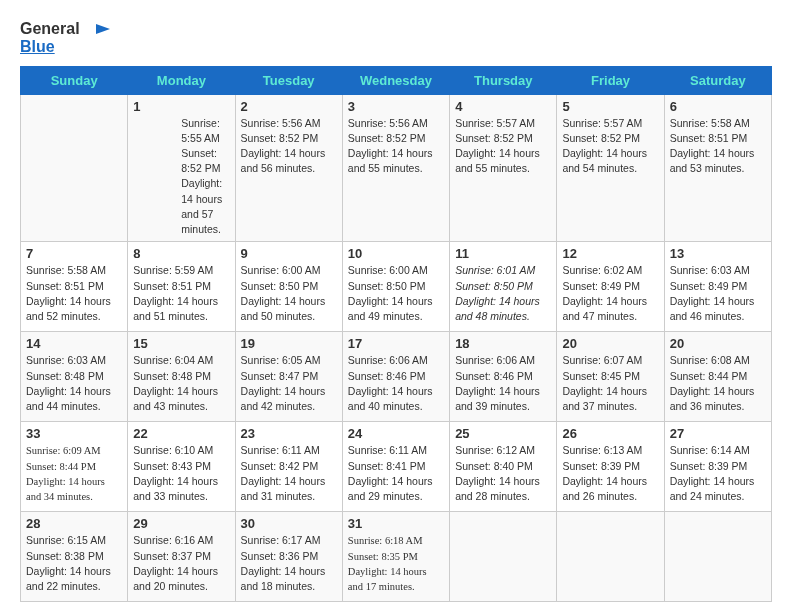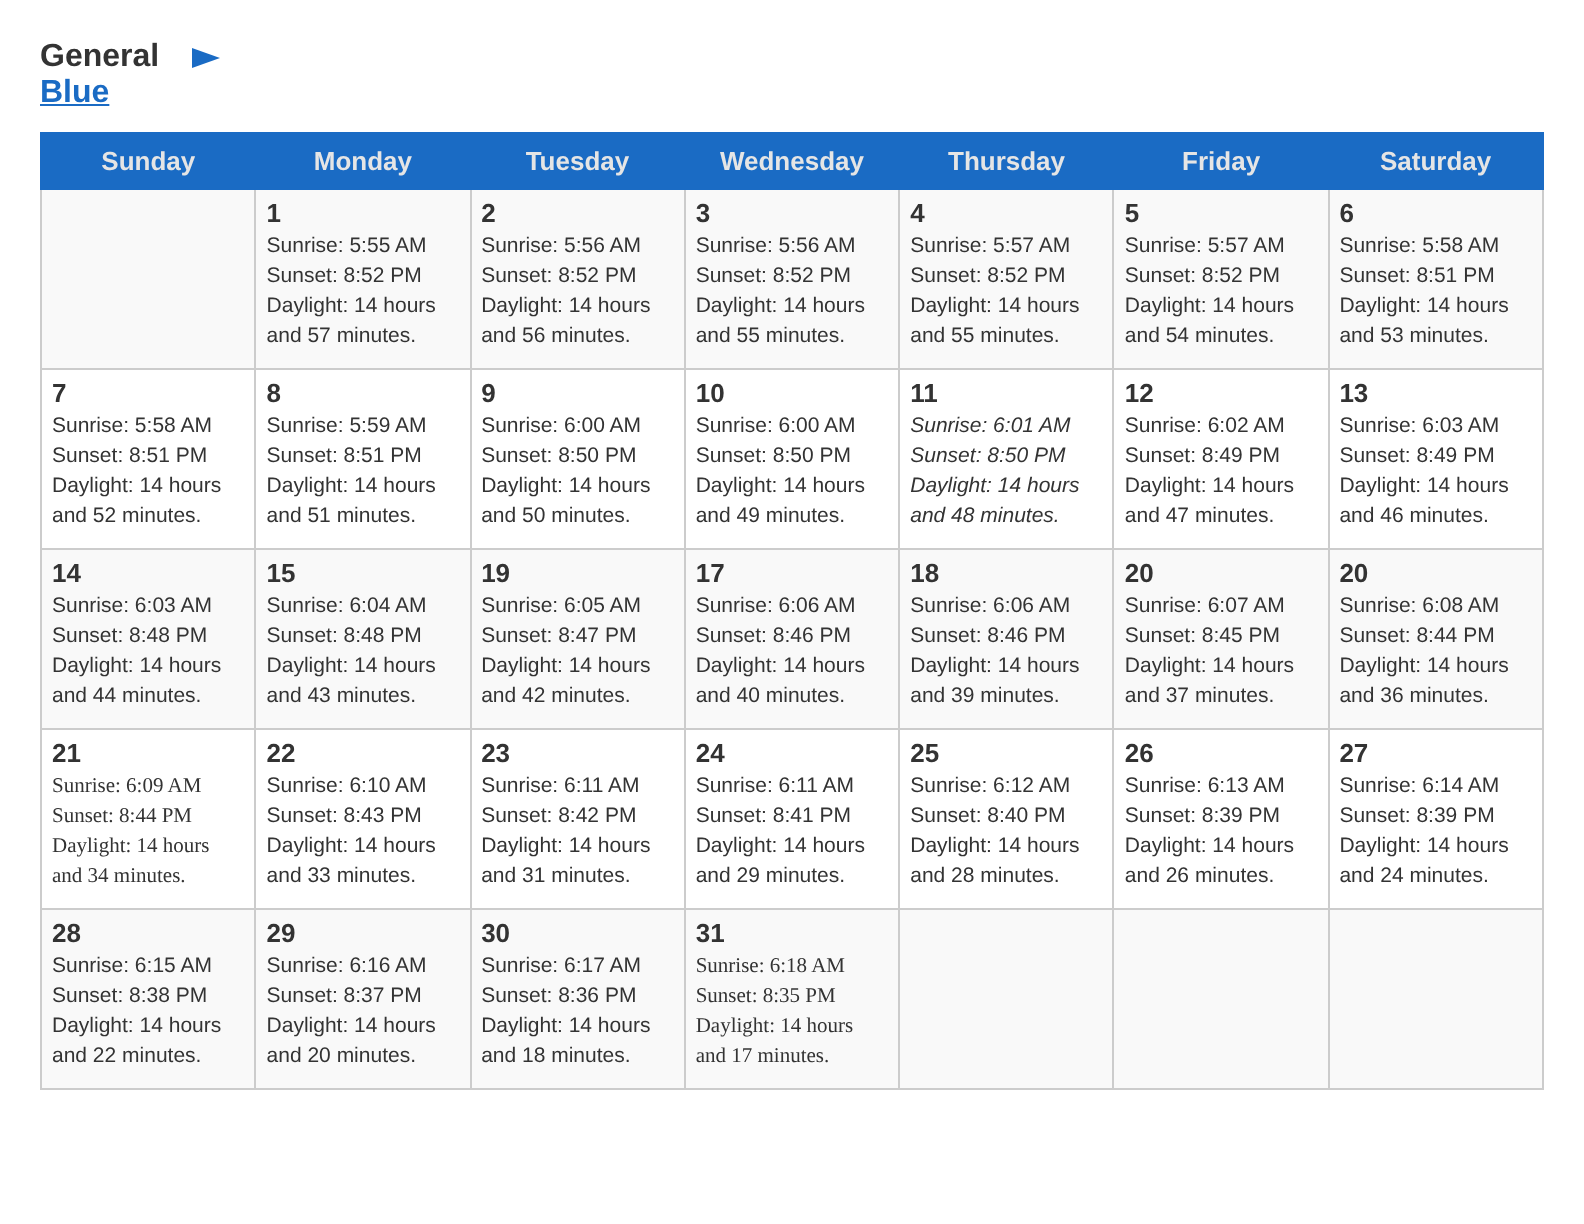--- a/index.html
+++ b/index.html
@@ -24,21 +24,21 @@
     .title-area { text-align: right; }
     .month-title { font-size: 42px; font-weight: bold; color: #333; line-height: 1.1; }
     .location-title { font-size: 18px; color: #333; }
     table {
       width: 100%;
       border-collapse: collapse;
       table-layout: fixed;
     }
     th {
       background-color: #1a6bc4;
-      color: #e5e5e5;
+      color: #5eead4;
       text-align: center;
       padding: 6px 4px;
       font-size: 13px;
       font-weight: bold;
       border: 1px solid #1a6bc4;
     }
     td {
       border: 1px solid #ccc;
       vertical-align: top;
       padding: 4px 5px;
@@ -91,21 +91,21 @@
         <th>Thursday</th>
         <th>Friday</th>
         <th>Saturday</th>
       </tr>
   </thead>
   <tbody id="calendar-body">
   <tr>
         <td></td>
         <td>
           <span class="day-number">1</span>
-          <div class="cell-content" style="white-space: pre-line;">Sunrise: 5:55 AM
+          <div class="cell-content" style="white-space: pre-line; margin-left: 48px;">Sunrise: 5:55 AM
 Sunset: 8:52 PM
 Daylight: 14 hours
 and 57 minutes.</div>
         </td>
         <td>
           <span class="day-number">2</span>
           <div class="cell-content" style="white-space: pre-line;">Sunrise: 5:56 AM
 Sunset: 8:52 PM
 Daylight: 14 hours
 and 56 minutes.</div>
@@ -236,21 +236,21 @@
         <td>
           <span class="day-number">20</span>
           <div class="cell-content" style="white-space: pre-line;">Sunrise: 6:08 AM
 Sunset: 8:44 PM
 Daylight: 14 hours
 and 36 minutes.</div>
         </td>
       </tr>
       <tr>
         <td>
-          <span class="day-number">21</span>
+          <span class="day-number">33</span>
           <div class="cell-content" style="white-space: pre-line; font-family: Liberation Serif, serif;">Sunrise: 6:09 AM
 Sunset: 8:44 PM
 Daylight: 14 hours
 and 34 minutes.</div>
         </td>
         <td>
           <span class="day-number">22</span>
           <div class="cell-content" style="white-space: pre-line;">Sunrise: 6:10 AM
 Sunset: 8:43 PM
 Daylight: 14 hours

